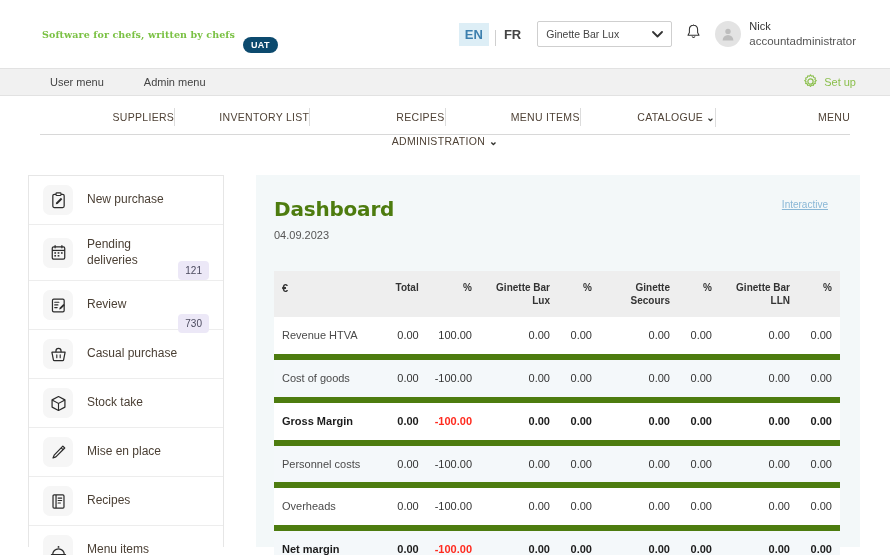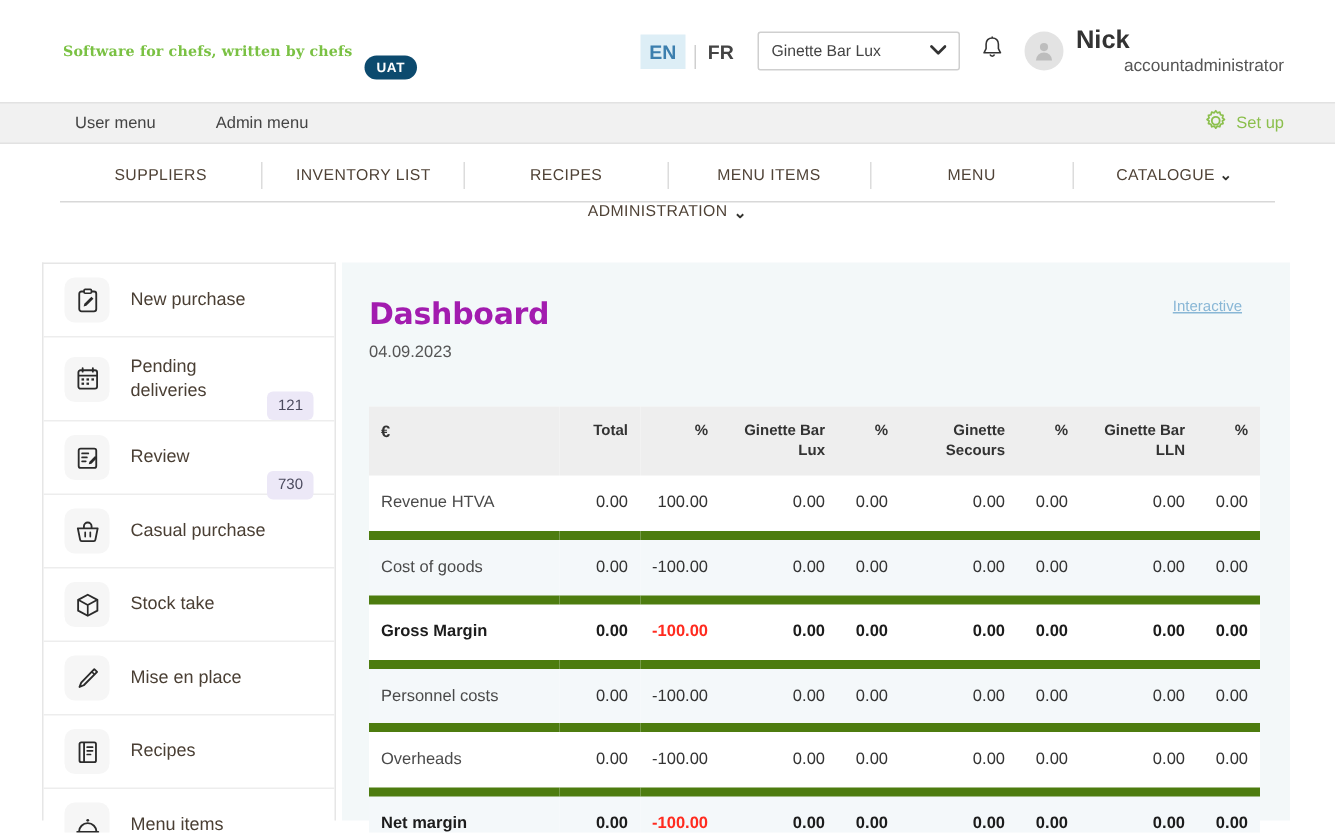--- a/index.html
+++ b/index.html
@@ -85,22 +85,22 @@
   .bell { font-size: 16px; color: #333; line-height: 1; }
 
   .user-block { display: flex; align-items: center; gap: 8px; }
   .avatar {
     width: 26px; height: 26px; border-radius: 50%;
     background: #e3e3e3;
     display: flex; align-items: center; justify-content: center;
   }
   .avatar svg { display: block; }
   .user-text { line-height: 1.25; }
-  .user-name { font-size: 17px; font-weight: bold; color: #333; }
-  .user-role { font-size: 11.5px; color: #555; margin-left: 32px; }
+  .user-name { font-size: 11px; font-weight: normal; color: #333; }
+  .user-role { font-size: 11.5px; color: #555; }
 
   
   .menubar {
     height: 28px;
     background: #f1f1f1;
     border-top: 1px solid #e2e2e2;
     border-bottom: 1px solid #e2e2e2;
     display: flex; align-items: center;
     padding: 0 34px 0 50px;
     font-size: 11px; color: #444;
@@ -111,21 +111,21 @@
 
   
   .navtabs {
     height: 34px;
     display: flex; align-items: center;
     padding: 0 40px;
     margin-top: 4px;
   }
   .navtab {
     flex: 1;
-    text-align: center;
+    text-align: right;
     font-size: 10.5px;
     letter-spacing: 0.3px;
     color: #4f4236;
     border-right: 1px solid #dcdcdc;
     line-height: 1;
     padding: 4px 0;
   }
   .navtab:last-child { border-right: none; }
   .navtab .cv { font-weight: bold; margin-left: 3px; font-size: 10px; color:#33332f; }
 
@@ -135,21 +135,21 @@
     height: 40px;
     display: flex; justify-content: center;
     font-size: 10.5px; color: #4f4236; letter-spacing: 0.3px;
   }
   .adminrow .cv { font-weight: bold; margin-left: 4px; color:#33332f; }
 
   
   .body-wrap {
     display: flex;
     padding: 0 30px 0 28px;
-    gap: 4px;
+    gap: 32px;
     height: 372px;
   }
 
   .sidebar {
     width: 196px;
     background: #ffffff;
     border: 1px solid #e6e6e6;
     border-bottom: none;
     flex: 0 0 196px;
   }
@@ -180,21 +180,21 @@
   }
 
   .content {
     flex: 1;
     background: #f3f8f9;
     padding: 22px 20px 0 18px;
     position: relative;
   }
   .dash-title {
     font-family: "DejaVu Sans", sans-serif;
-    font-size: 20px; font-weight: bold; color: #a21caf;
+    font-size: 20px; font-weight: bold; color: #4d7c0f;
     letter-spacing: -0.2px;
   }
   .dash-date { font-size: 11px; color: #555; margin-top: 8px; }
   .interactive {
     position: absolute; right: 32px; top: 24px;
     font-size: 10px; color: #89b7d6;
   }
 
   
   table.dash { width: 100%; border-collapse: collapse; margin-top: 30px; background:#fff; }
@@ -292,22 +292,22 @@
     </span>
     <span>Set up</span>
   </span>
 </div>
 
 <div class="navtabs">
   <div class="navtab"><span>SUPPLIERS</span></div>
   <div class="navtab"><span>INVENTORY LIST</span></div>
   <div class="navtab"><span>RECIPES</span></div>
   <div class="navtab"><span>MENU ITEMS</span></div>
+  <div class="navtab"><span>CATALOGUE</span><span class="cv">⌄</span></div>
   <div class="navtab"><span>MENU</span></div>
-  <div class="navtab"><span>CATALOGUE</span><span class="cv">⌄</span></div>
 </div>
 <div class="navrule"></div>
 
 <div class="adminrow">
   <span>ADMINISTRATION</span>
     <span class="cv">⌄</span>
 </div>
 
 <div class="body-wrap">
 

